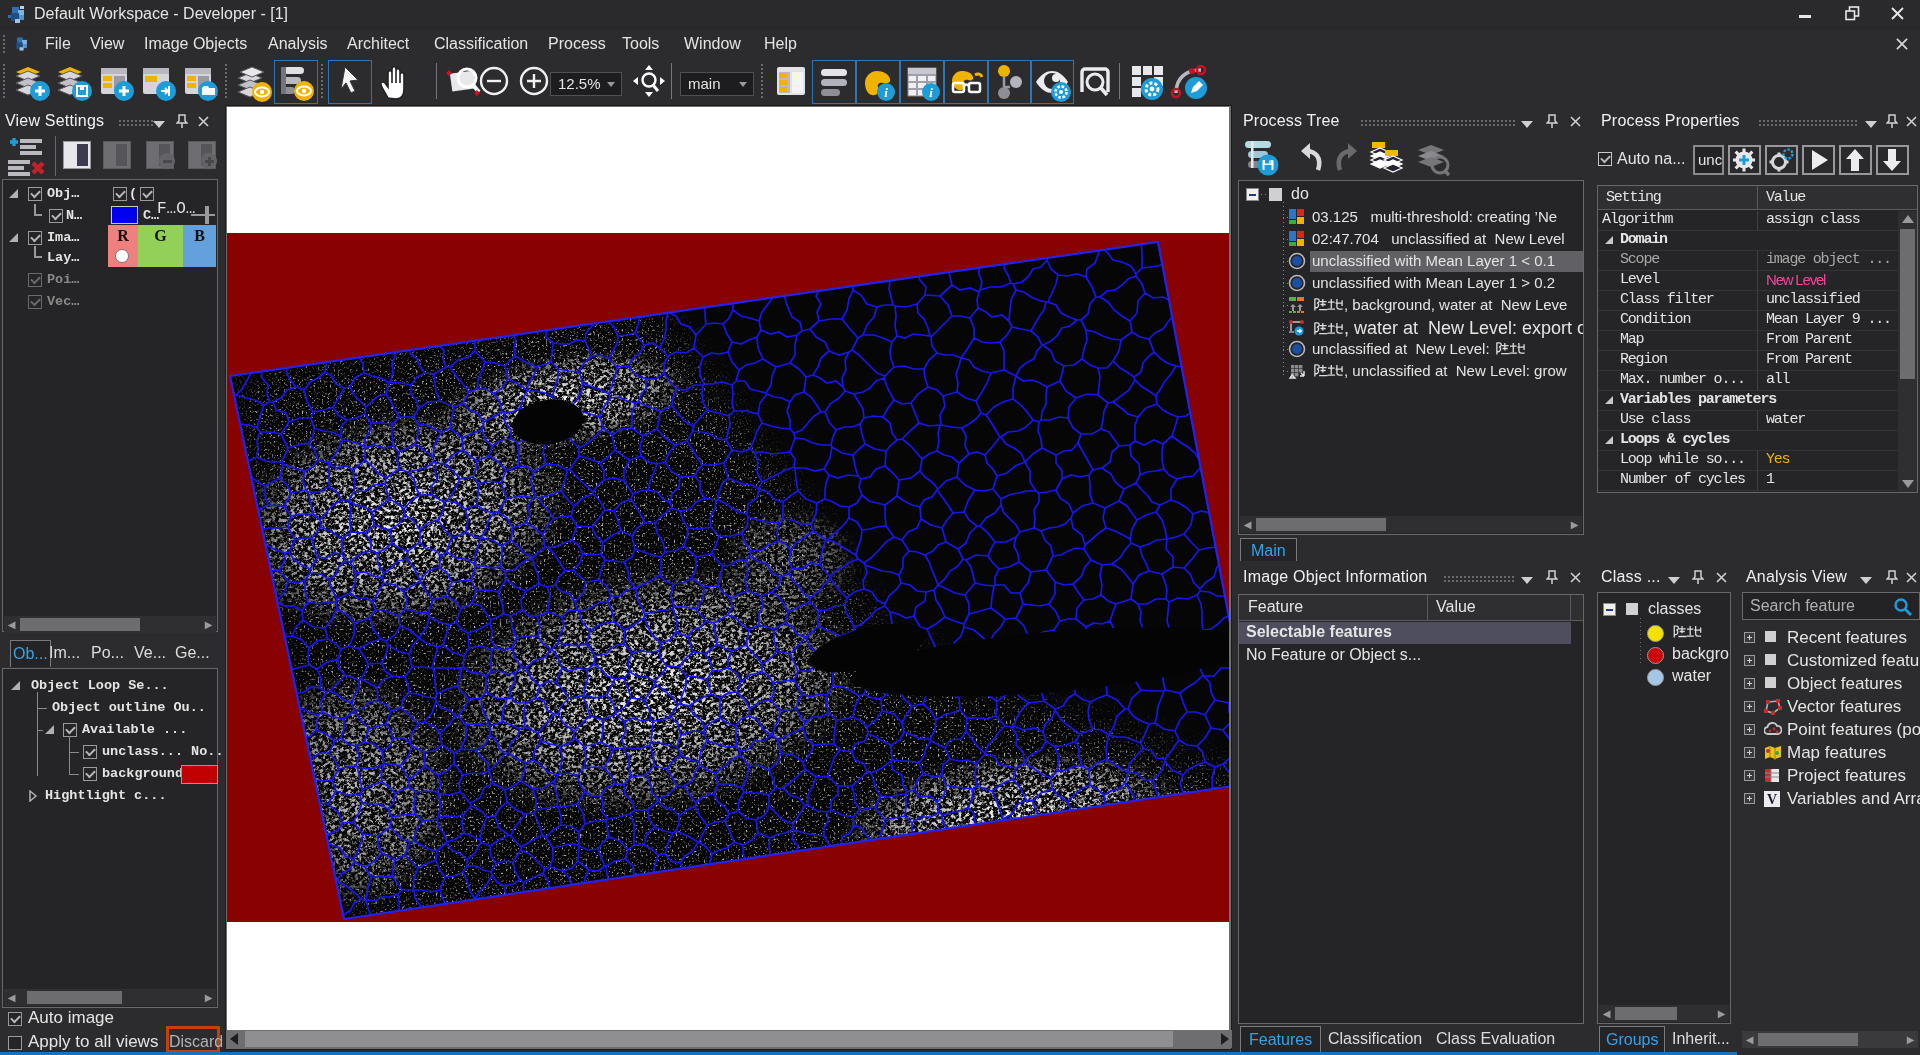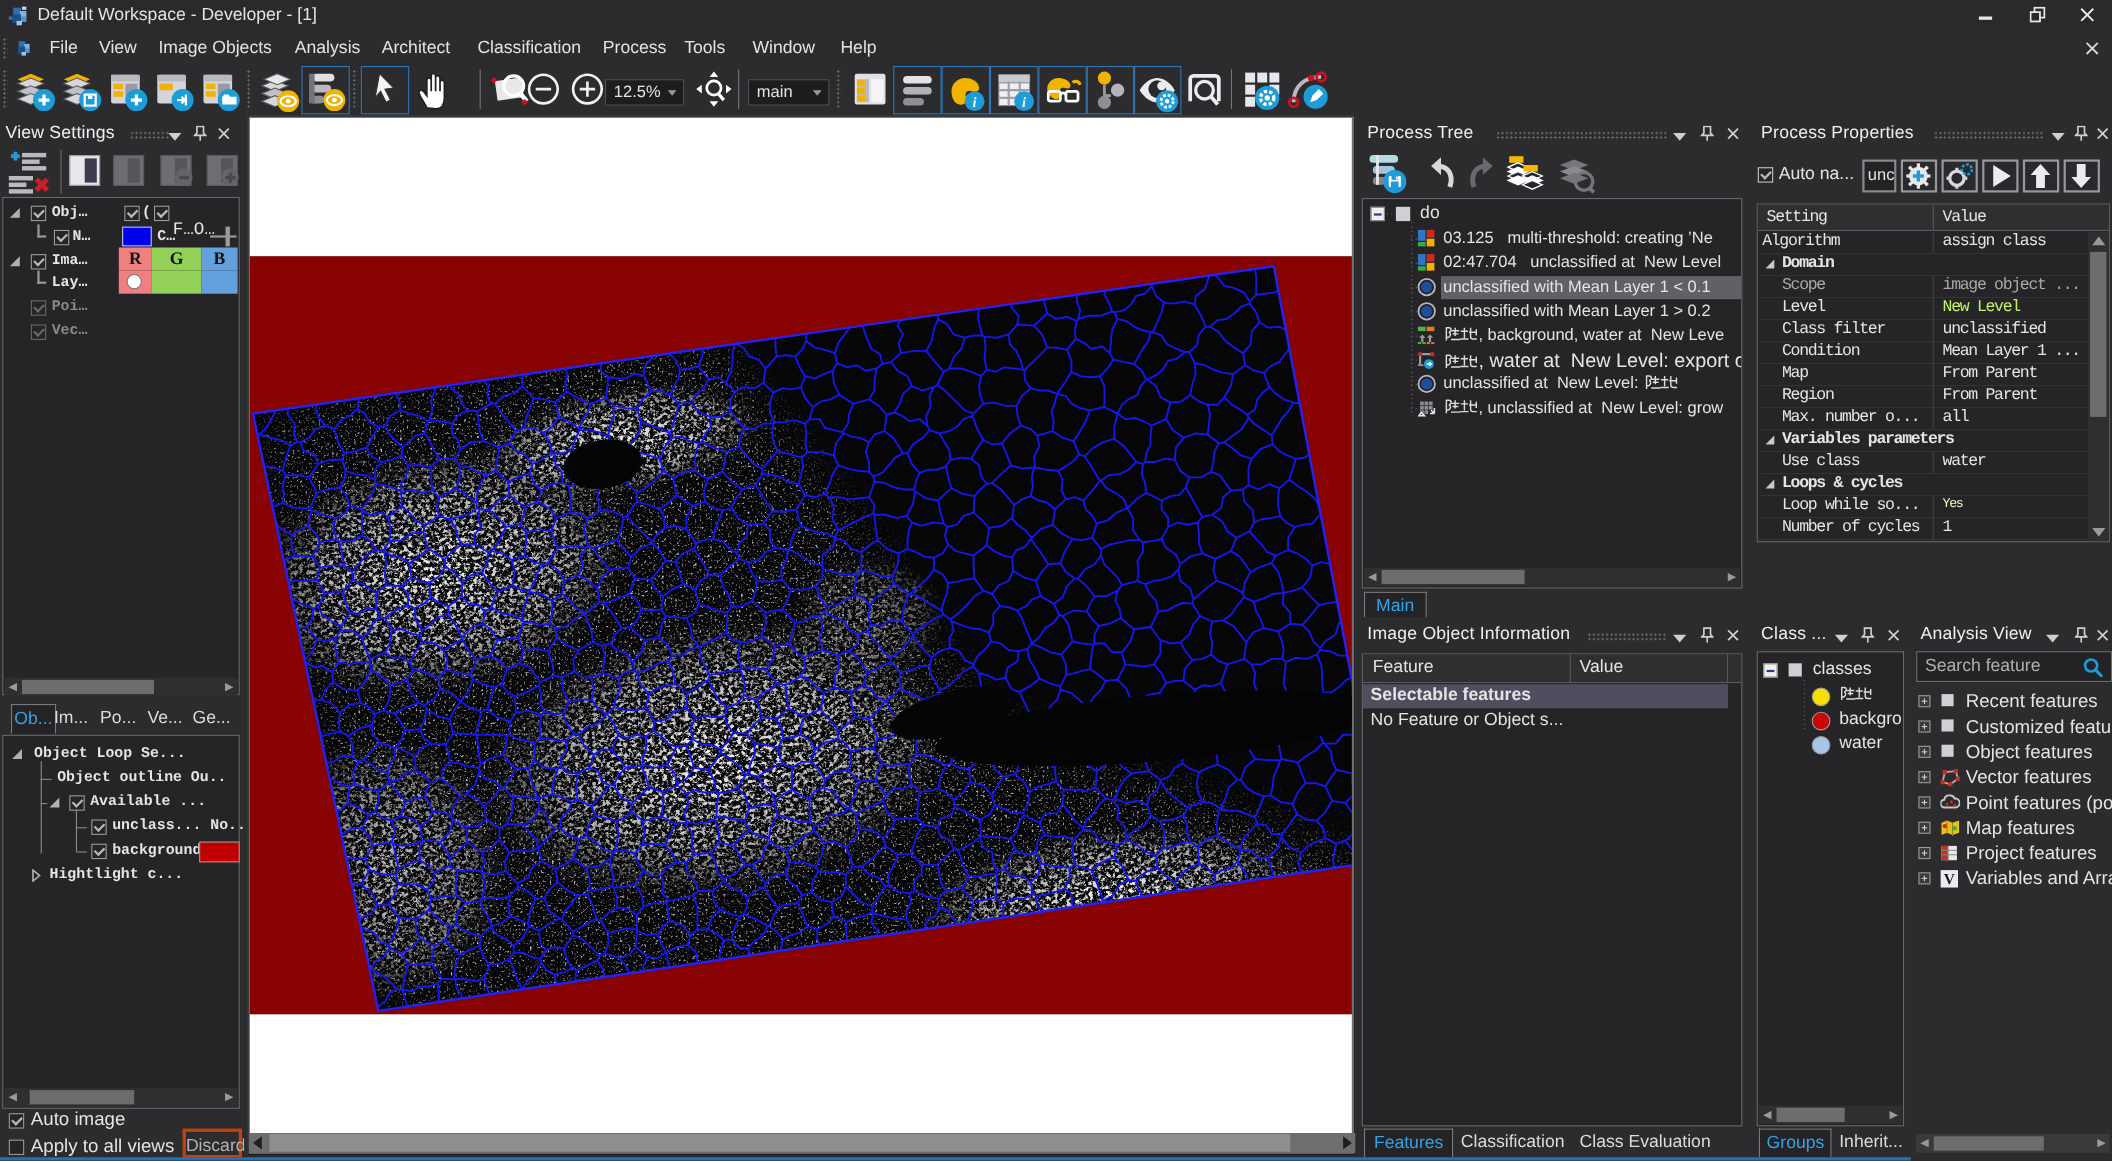--- a/index.html
+++ b/index.html
@@ -668,29 +668,29 @@
 <svg class="abs" style="left:1604px;top:235px" width="11" height="11">
     <path d="M9 1v8H1z" fill="#c8c8c8"></path>
   </svg>
 <div class="abs" style="left:1620px;top:231px;font-family:'Liberation Mono',monospace;font-size:15px;letter-spacing:-1.2px;white-space:pre;font-weight:bold;color:#e4e4e4">Domain</div>
 <div class="abs" style="left:1598px;top:250px;width:300px;height:1px;background:#333335"></div>
 <div class="abs" style="left:1620px;top:251px;font-family:'Liberation Mono',monospace;font-size:15px;letter-spacing:-1.2px;white-space:pre;color:#a8a8a8">Scope</div>
 <div class="abs" style="left:1766px;top:251px;font-family:'Liberation Mono',monospace;font-size:15px;letter-spacing:-1.2px;white-space:pre;color:#a8a8a8">image object ...</div>
 <div class="abs" style="left:1598px;top:270px;width:300px;height:1px;background:#333335"></div>
 <div class="abs" style="left:1757px;top:251px;width:1px;height:20px;background:#404044"></div>
 <div class="abs" style="left:1620px;top:271px;font-family:'Liberation Mono',monospace;font-size:15px;letter-spacing:-1.2px;white-space:pre;color:#e4e4e4">Level</div>
-<div class="abs" style="left:1766px;top:271px;font-family:Liberation Mono, monospace;font-size:15px;letter-spacing:-1.2px;white-space:pre;color:#bef264">New Level</div>
+<div class="abs" style="left:1766px;top:271px;font-family:Liberation Sans, sans-serif;font-size:15px;letter-spacing:-1.2px;white-space:pre;color:#ec4899">New Level</div>
 <div class="abs" style="left:1598px;top:290px;width:300px;height:1px;background:#333335"></div>
 <div class="abs" style="left:1757px;top:271px;width:1px;height:20px;background:#404044"></div>
 <div class="abs" style="left:1620px;top:291px;font-family:'Liberation Mono',monospace;font-size:15px;letter-spacing:-1.2px;white-space:pre;color:#e4e4e4">Class filter</div>
 <div class="abs" style="left:1766px;top:291px;font-family:'Liberation Mono',monospace;font-size:15px;letter-spacing:-1.2px;white-space:pre;color:#e4e4e4">unclassified</div>
 <div class="abs" style="left:1598px;top:310px;width:300px;height:1px;background:#333335"></div>
 <div class="abs" style="left:1757px;top:291px;width:1px;height:20px;background:#404044"></div>
 <div class="abs" style="left:1620px;top:311px;font-family:'Liberation Mono',monospace;font-size:15px;letter-spacing:-1.2px;white-space:pre;color:#e4e4e4">Condition</div>
-<div class="abs" style="left:1766px;top:311px;font-family:'Liberation Mono',monospace;font-size:15px;letter-spacing:-1.2px;white-space:pre;color:#e4e4e4">Mean Layer 1 ...</div>
+<div class="abs" style="left:1766px;top:311px;font-family:'Liberation Mono',monospace;font-size:15px;letter-spacing:-1.2px;white-space:pre;color:#e4e4e4">Mean Layer 9 ...</div>
 <div class="abs" style="left:1598px;top:330px;width:300px;height:1px;background:#333335"></div>
 <div class="abs" style="left:1757px;top:311px;width:1px;height:20px;background:#404044"></div>
 <div class="abs" style="left:1620px;top:331px;font-family:'Liberation Mono',monospace;font-size:15px;letter-spacing:-1.2px;white-space:pre;color:#e4e4e4">Map</div>
 <div class="abs" style="left:1766px;top:331px;font-family:'Liberation Mono',monospace;font-size:15px;letter-spacing:-1.2px;white-space:pre;color:#e4e4e4">From Parent</div>
 <div class="abs" style="left:1598px;top:350px;width:300px;height:1px;background:#333335"></div>
 <div class="abs" style="left:1757px;top:331px;width:1px;height:20px;background:#404044"></div>
 <div class="abs" style="left:1620px;top:351px;font-family:'Liberation Mono',monospace;font-size:15px;letter-spacing:-1.2px;white-space:pre;color:#e4e4e4">Region</div>
 <div class="abs" style="left:1766px;top:351px;font-family:'Liberation Mono',monospace;font-size:15px;letter-spacing:-1.2px;white-space:pre;color:#e4e4e4">From Parent</div>
 <div class="abs" style="left:1598px;top:370px;width:300px;height:1px;background:#333335"></div>
 <div class="abs" style="left:1757px;top:351px;width:1px;height:20px;background:#404044"></div>
@@ -706,21 +706,21 @@
 <div class="abs" style="left:1620px;top:411px;font-family:'Liberation Mono',monospace;font-size:15px;letter-spacing:-1.2px;white-space:pre;color:#e4e4e4">Use class</div>
 <div class="abs" style="left:1766px;top:411px;font-family:'Liberation Mono',monospace;font-size:15px;letter-spacing:-1.2px;white-space:pre;color:#e4e4e4">water</div>
 <div class="abs" style="left:1598px;top:430px;width:300px;height:1px;background:#333335"></div>
 <div class="abs" style="left:1757px;top:411px;width:1px;height:20px;background:#404044"></div>
 <svg class="abs" style="left:1604px;top:435px" width="11" height="11">
     <path d="M9 1v8H1z" fill="#c8c8c8"></path>
   </svg>
 <div class="abs" style="left:1620px;top:431px;font-family:'Liberation Mono',monospace;font-size:15px;letter-spacing:-1.2px;white-space:pre;font-weight:bold;color:#e4e4e4">Loops &amp; cycles</div>
 <div class="abs" style="left:1598px;top:450px;width:300px;height:1px;background:#333335"></div>
 <div class="abs" style="left:1620px;top:451px;font-family:'Liberation Mono',monospace;font-size:15px;letter-spacing:-1.2px;white-space:pre;color:#e4e4e4">Loop while so...</div>
-<div class="abs" style="left:1766px;top:451px;font-family:'Liberation Mono',monospace;font-size:12px;letter-spacing:-1.2px;white-space:pre;color:#fef9c3">Yes</div>
+<div class="abs" style="left:1766px;top:451px;font-family:'Liberation Mono',monospace;font-size:15px;letter-spacing:-1.2px;white-space:pre;color:#eab308">Yes</div>
 <div class="abs" style="left:1598px;top:470px;width:300px;height:1px;background:#333335"></div>
 <div class="abs" style="left:1757px;top:451px;width:1px;height:20px;background:#404044"></div>
 <div class="abs" style="left:1620px;top:471px;font-family:'Liberation Mono',monospace;font-size:15px;letter-spacing:-1.2px;white-space:pre;color:#e4e4e4">Number of cycles</div>
 <div class="abs" style="left:1766px;top:471px;font-family:'Liberation Mono',monospace;font-size:15px;letter-spacing:-1.2px;white-space:pre;color:#e4e4e4">1</div>
 <div class="abs" style="left:1598px;top:490px;width:300px;height:1px;background:#333335"></div>
 <div class="abs" style="left:1757px;top:471px;width:1px;height:20px;background:#404044"></div>
 <div class="abs" style="left:1898px;top:211px;width:19px;height:281px;background:#2f2f31">
     <div class="abs" style="left:4px;top:4px;width:0;height:0;border-left:6px solid transparent;border-right:6px solid transparent;border-bottom:8px solid #9a9a9a"></div>
     <div class="abs" style="left:4px;bottom:4px;width:0;height:0;border-left:6px solid transparent;border-right:6px solid transparent;border-top:8px solid #9a9a9a"></div>
     <div class="abs" style="left:2px;top:18px;width:15px;height:150px;background:#6d6d70"></div>

